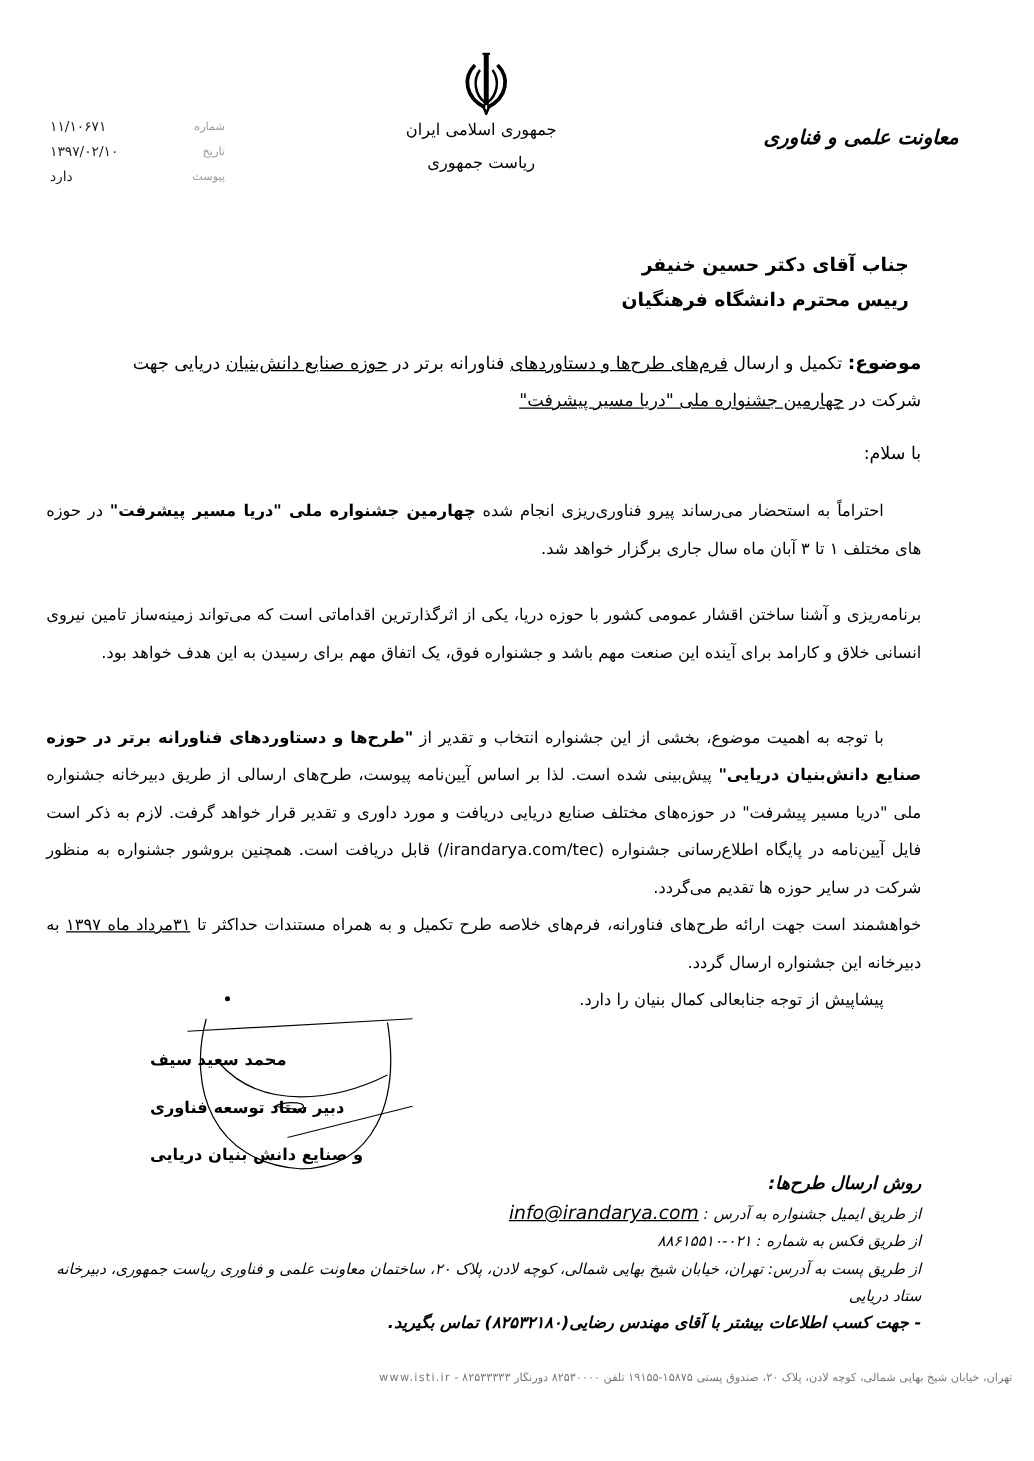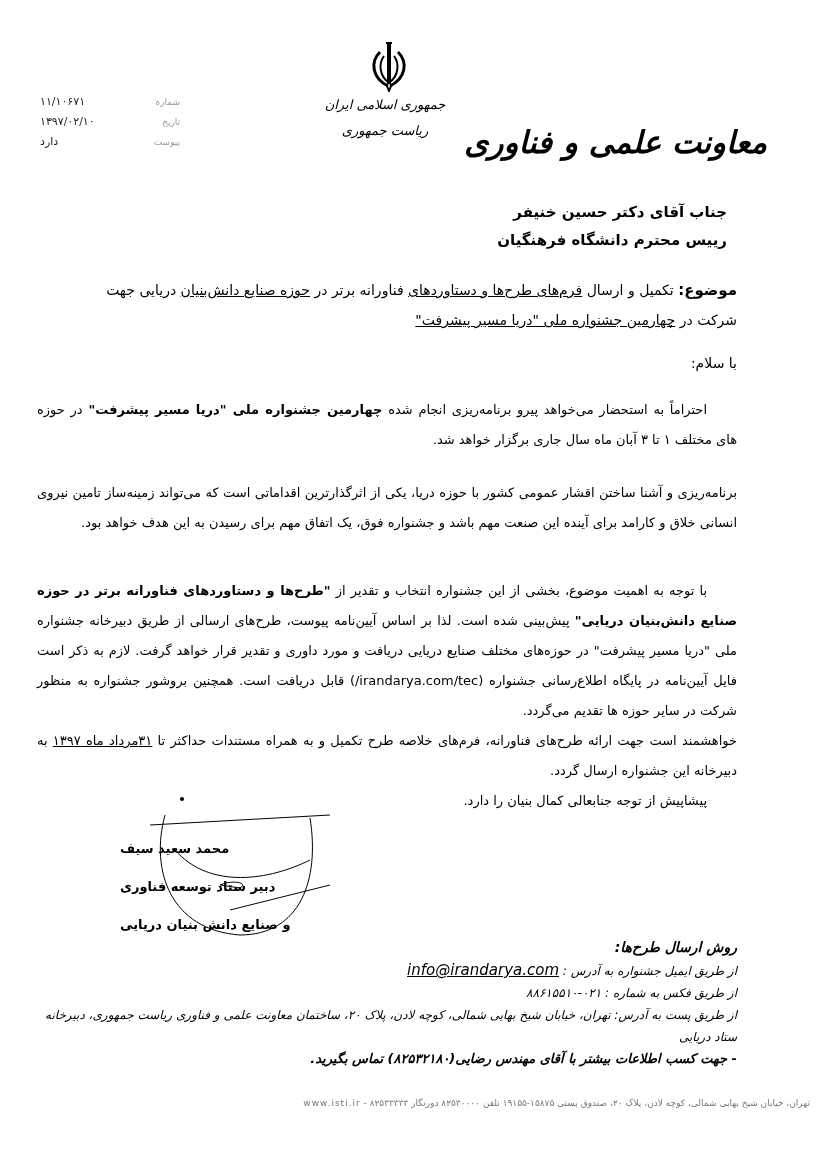--- a/index.html
+++ b/index.html
@@ -1,22 +1,22 @@
 <!DOCTYPE html>
 <html><head>
 <meta charset="utf-8">
 <style>
   html, body { margin:0; padding:0; background:#ffffff; }
   body { width:827px; height:1169px; position:relative; overflow:hidden; color:#000;
          font-family:"DejaVu Sans", sans-serif; }
   .abs { position:absolute; }
   .rtl { direction:rtl; text-align:right; }
   .emblem { left:366px; top:42px; width:46px; height:50px; }
-  .center-head { left:290px; top:92px; width:190px; text-align:center; font-family:"DejaVu Serif", serif; font-size:13px; font-style:italic; line-height:26px; }
-  .dept { right:60px; top:100px; font-family:"DejaVu Serif", serif; font-style:italic; font-size:31px; font-weight:bold;margin-top:24px; }
+  .center-head { left:290px; top:92px; width:190px; text-align:center; font-family:"DejaVu Serif", serif; font-size:13px; line-height:26px; }
+  .dept { right:60px; top:100px; font-family:"DejaVu Serif", serif; font-style:italic; font-size:16px; font-weight:bold; }
   .meta { left:40px; top:92px; width:140px; font-size:11px; line-height:20px; color:#222; }
   .meta .row { display:flex; justify-content:space-between; direction:rtl; }
   .meta .lbl { color:#999; font-size:9px; }
   .recipient { right:100px; top:198px; font-size:15px; font-weight:bold; line-height:28px; }
   .subject { right:90px; top:275px; width:640px; font-size:14px; line-height:30px; }
   .subject b { font-size:15px; }
   .subject u { text-decoration:underline; }
   .greet { right:90px; top:355px; font-size:14px; font-weight:normal; }
   .para { right:90px; width:700px; font-size:13px; line-height:30px; text-align:justify; }
   .p1 { top:395px; }
@@ -72,21 +72,21 @@
 
 <div class="abs subject rtl">
   <b>موضوع:</b>
   <span>تکمیل و ارسال </span><u>فرم‌های طرح‌ها و دستاوردهای</u><span> فناورانه برتر در </span><u>حوزه صنایع دانش‌بنیان</u><span> دریایی جهت شرکت در</span>
   <u>چهارمین جشنواره ملی "دریا مسیر پیشرفت"</u>
 </div>
 
 <div class="abs greet rtl">با سلام:</div>
 
 <div class="abs para p1 rtl">
-  <span class="indent"></span><span>احتراماً به استحضار می‌خواهد پیرو برنامه‌ریزی انجام شده </span><b>چهارمین جشنواره ملی "دریا مسیر پیشرفت"</b><span> در حوزه های مختلف ۱ تا ۳ آبان ماه سال جاری برگزار خواهد شد.</span>
+  <span class="indent"></span><span>احتراماً به استحضار می‌رساند پیرو فناوری‌ریزی انجام شده </span><b>چهارمین جشنواره ملی "دریا مسیر پیشرفت"</b><span> در حوزه های مختلف ۱ تا ۳ آبان ماه سال جاری برگزار خواهد شد.</span>
 </div>
 <div class="abs para p2 rtl">برنامه‌ریزی و آشنا ساختن اقشار عمومی کشور با حوزه دریا، یکی از اثرگذارترین اقداماتی است که می‌تواند زمینه‌ساز تامین نیروی انسانی خلاق و کارامد برای آینده این صنعت مهم باشد و جشنواره فوق، یک اتفاق مهم برای رسیدن به این هدف خواهد بود.</div>
 <div class="abs para p3 rtl">
   <span class="indent"></span><span>با توجه به اهمیت موضوع، بخشی از این جشنواره انتخاب  و تقدیر از </span><b>"طرح‌ها و دستاوردهای فناورانه برتر در حوزه صنایع دانش‌بنیان دریایی"</b><span> پیش‌بینی شده است. لذا بر اساس آیین‌نامه پیوست، طرح‌های ارسالی از طریق دبیرخانه جشنواره ملی "دریا مسیر پیشرفت" در حوزه‌های مختلف صنایع دریایی دریافت و مورد داوری و تقدیر قرار خواهد گرفت. لازم به ذکر است فایل آیین‌نامه در پایگاه اطلاع‌رسانی جشنواره (irandarya.com/tec/) قابل دریافت است. همچنین بروشور جشنواره به منظور شرکت در سایر حوزه ها تقدیم می‌گردد.</span><br>
   <span>خواهشمند است جهت ارائه طرح‌های فناورانه، فرم‌های خلاصه طرح تکمیل و به همراه مستندات حداکثر تا </span><u>۳۱مرداد ماه ۱۳۹۷</u><span> به دبیرخانه این جشنواره ارسال گردد.</span><br>
   <span class="indent"></span><span>پیشاپیش از توجه جنابعالی کمال بنیان را دارد.</span>
 </div>
 
 <svg class="abs sig-svg" viewBox="0 0 230 130">
   <path d="M20 15 L200 5" stroke="#000" stroke-width="1" fill="none"></path>

